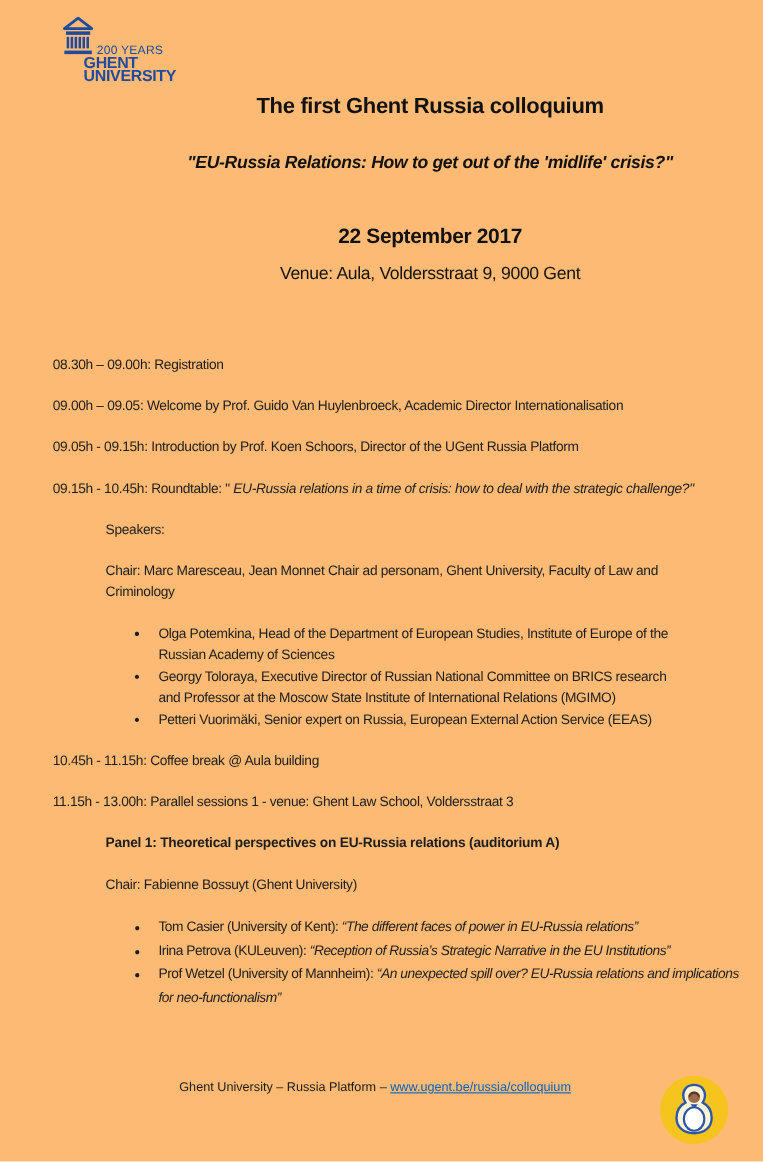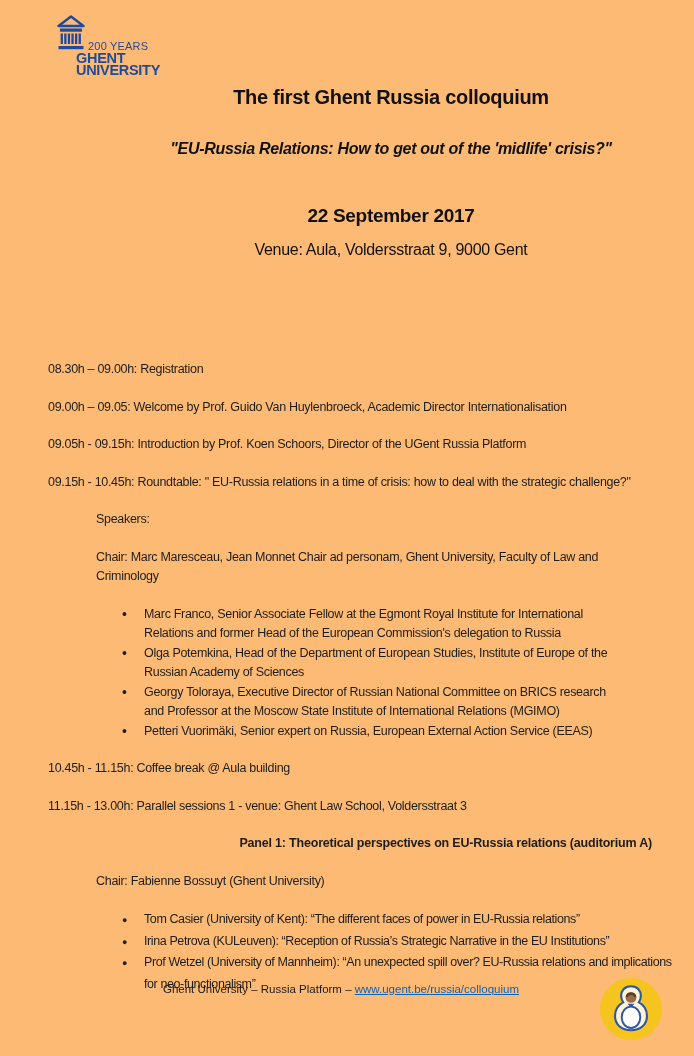--- a/index.html
+++ b/index.html
@@ -23,26 +23,26 @@
     font-size:14.5px;font-weight:700;color:#1e4b9e;
     letter-spacing:-0.3px;line-height:12px;white-space:nowrap;margin-left:28px;
   }
   
   .h-center{position:absolute;left:0;width:694px;text-align:center;letter-spacing:-0.3px;color:#111;margin-left:44px;}
   .title{top:86px;font-size:20px;font-weight:700;}
   .subtitle{top:140px;font-size:16px;font-weight:700;font-style:italic;}
   .date{top:205px;font-size:19px;font-weight:700;}
   .venue{top:241px;font-size:16px;font-weight:400;}
   
-  .schedule{position:absolute;left:48px;top:322px;width:604px;font-size:12.5px;letter-spacing:-0.3px;margin-top:38px;}
+  .schedule{position:absolute;left:48px;top:322px;width:604px;font-size:12.5px;letter-spacing:-0.3px;}
   .schedule p{margin:0 0 18px;line-height:19.5px;}
   .indent1{margin-left:48px !important;}
   .wrap-chair{width:540px;}
-  .bold{font-weight:700;letter-spacing:-0.2px;text-align:right;}
-  .it{}
+  .bold{font-weight:700;letter-spacing:-0.2px;}
+  .it{font-style:italic;}
   ul.bullets{list-style:none;margin:6px 0 18px;padding:0 0 0 72px;}
   ul.bullets li{position:relative;padding-left:24px;margin:0;}
   ul.small li{line-height:19.5px;width:478px;}
   ul.big li{line-height:21.5px;width:528px;letter-spacing:-0.4px;}
   .marker{position:absolute;left:2px;top:0;}
   ul.small .marker{font-size:14px;}
   ul.big .marker{font-size:9px;top:1px;}
   
   .footer{
     position:absolute;left:0;right:12px;top:983px;
@@ -84,21 +84,21 @@
 
   <div class="schedule">
     <p>08.30h – 09.00h: Registration</p>
     <p>09.00h – 09.05: Welcome by Prof. Guido Van Huylenbroeck, Academic Director Internationalisation</p>
     <p>09.05h - 09.15h: Introduction by Prof. Koen Schoors, Director of the UGent Russia Platform</p>
     <p><span>09.15h -  10.45h: Roundtable: " </span><span class="it">EU-Russia relations in a time of crisis: how to deal with the strategic challenge?"</span></p>
     <p class="indent1">Speakers:</p>
     <p class="indent1 wrap-chair">Chair: Marc Maresceau, Jean Monnet Chair ad personam, Ghent University, Faculty of Law and Criminology</p>
 
     <ul class="bullets small">
-      <li><span class="marker">•</span><span>Marc Franco, Senior Associate Fellow at the Egmont Royal Institute for International Relations and former Head of the European Commission's delegation to Russia</span></li>
+      <li><span class="marker">•</span></li>
       <li><span class="marker">•</span><span>Olga Potemkina, Head of the Department of European Studies, Institute of Europe of the Russian Academy of Sciences</span></li>
       <li><span class="marker">•</span><span>Georgy Toloraya, Executive Director of Russian National Committee on BRICS research and  Professor at the Moscow State Institute of International Relations (MGIMO)</span></li>
       <li><span class="marker">•</span><span>Petteri Vuorimäki, Senior expert on Russia, European External Action Service (EEAS)</span></li>
     </ul>
 
     <p>10.45h - 11.15h: Coffee break @ Aula building</p>
     <p>11.15h - 13.00h: Parallel sessions 1 - venue: Ghent Law School, Voldersstraat 3</p>
     <p class="indent1 bold">Panel 1: Theoretical perspectives on EU-Russia relations (auditorium A)</p>
     <p class="indent1">Chair: Fabienne Bossuyt (Ghent University)</p>
 

